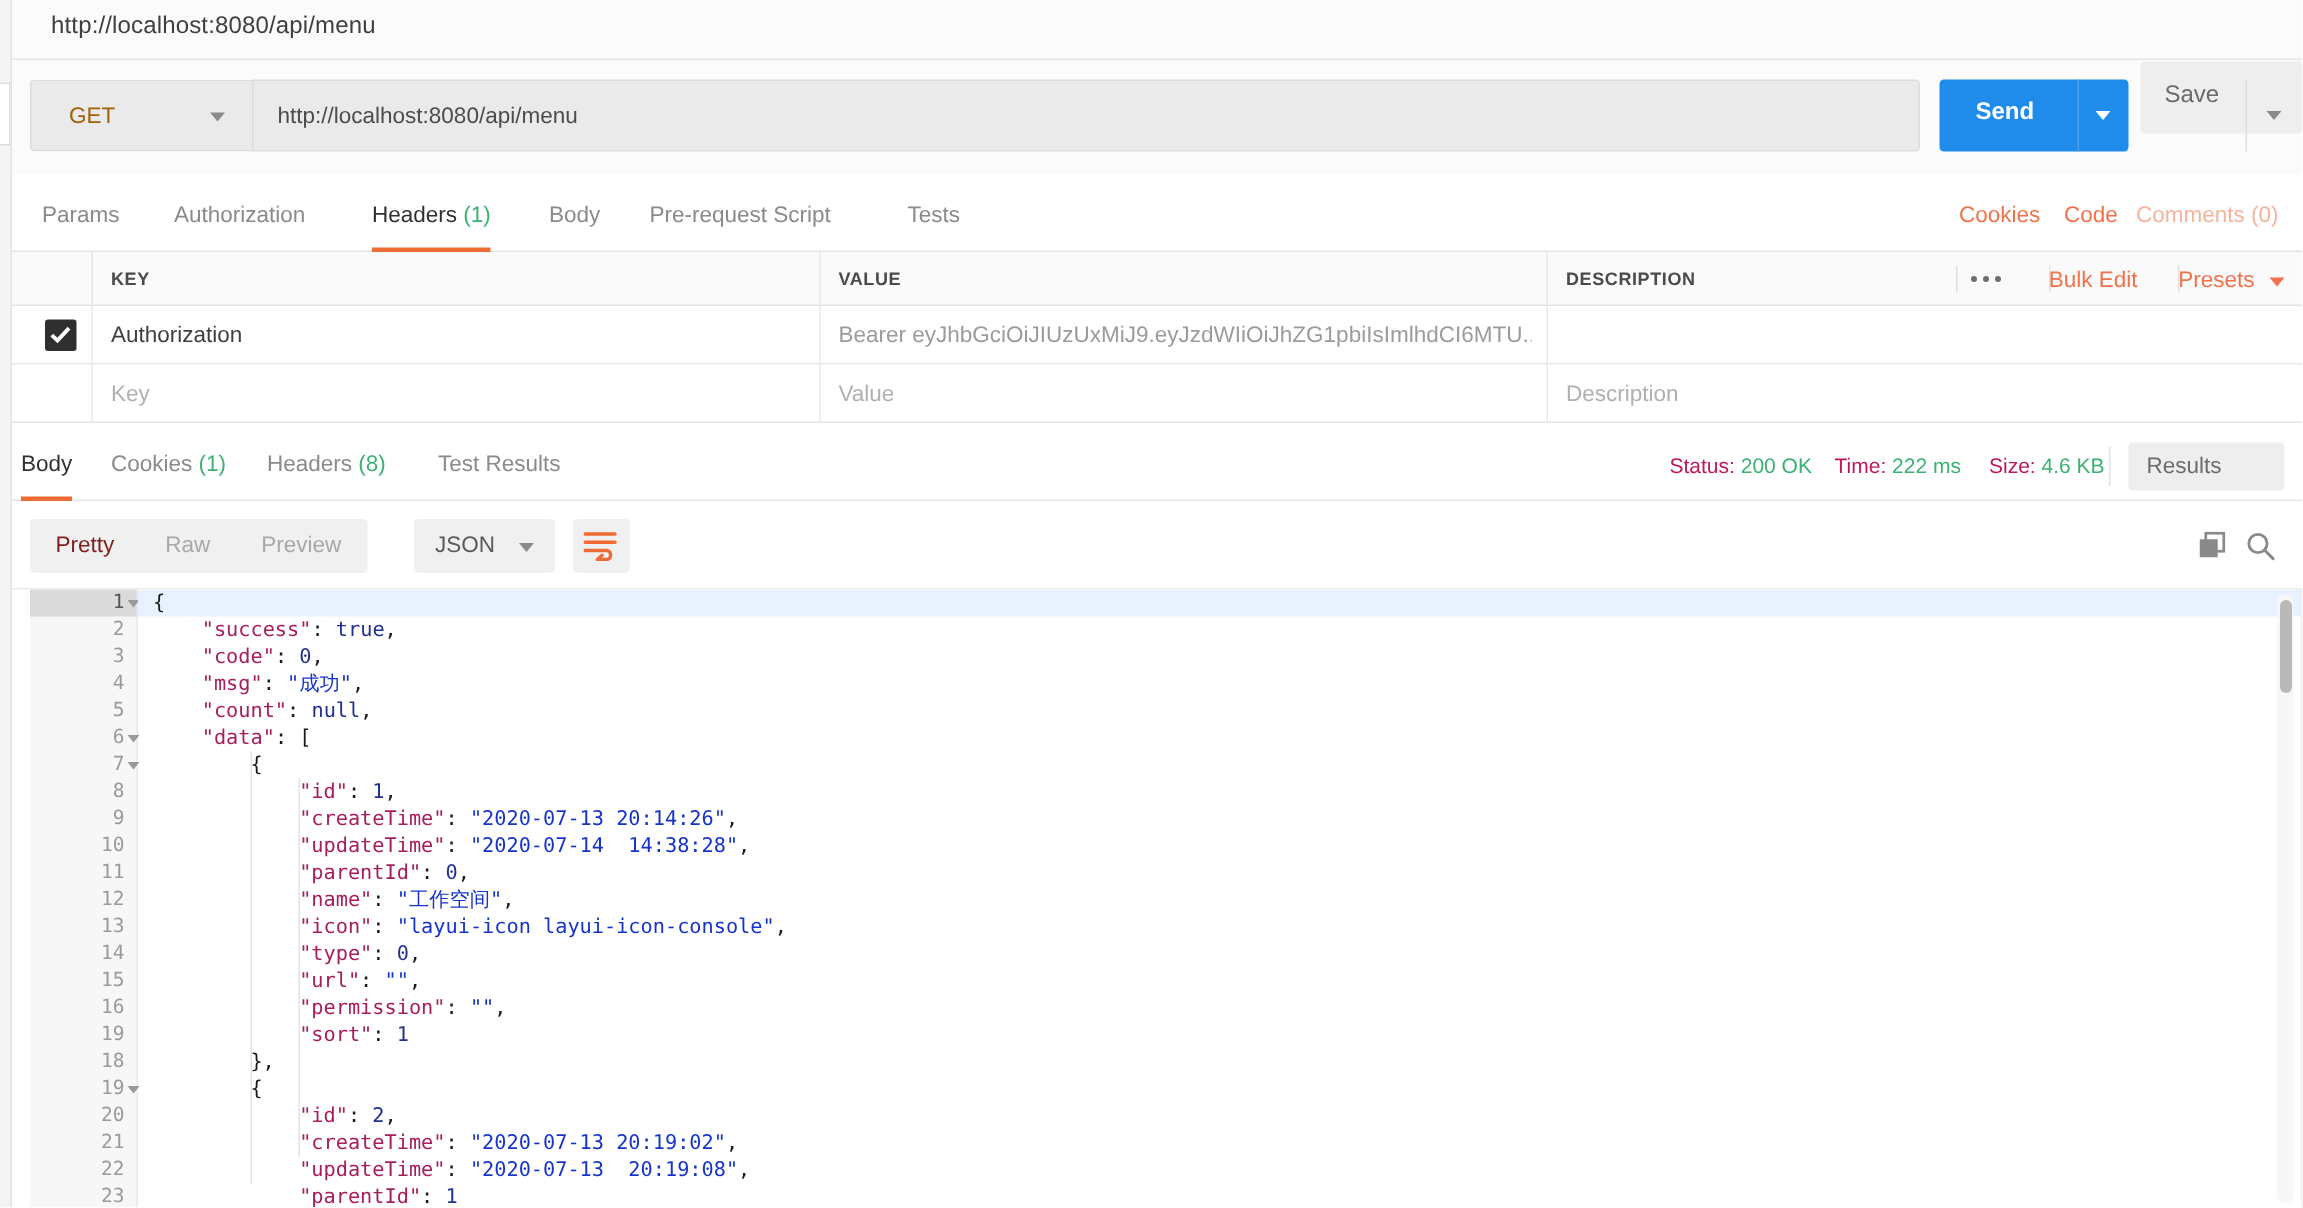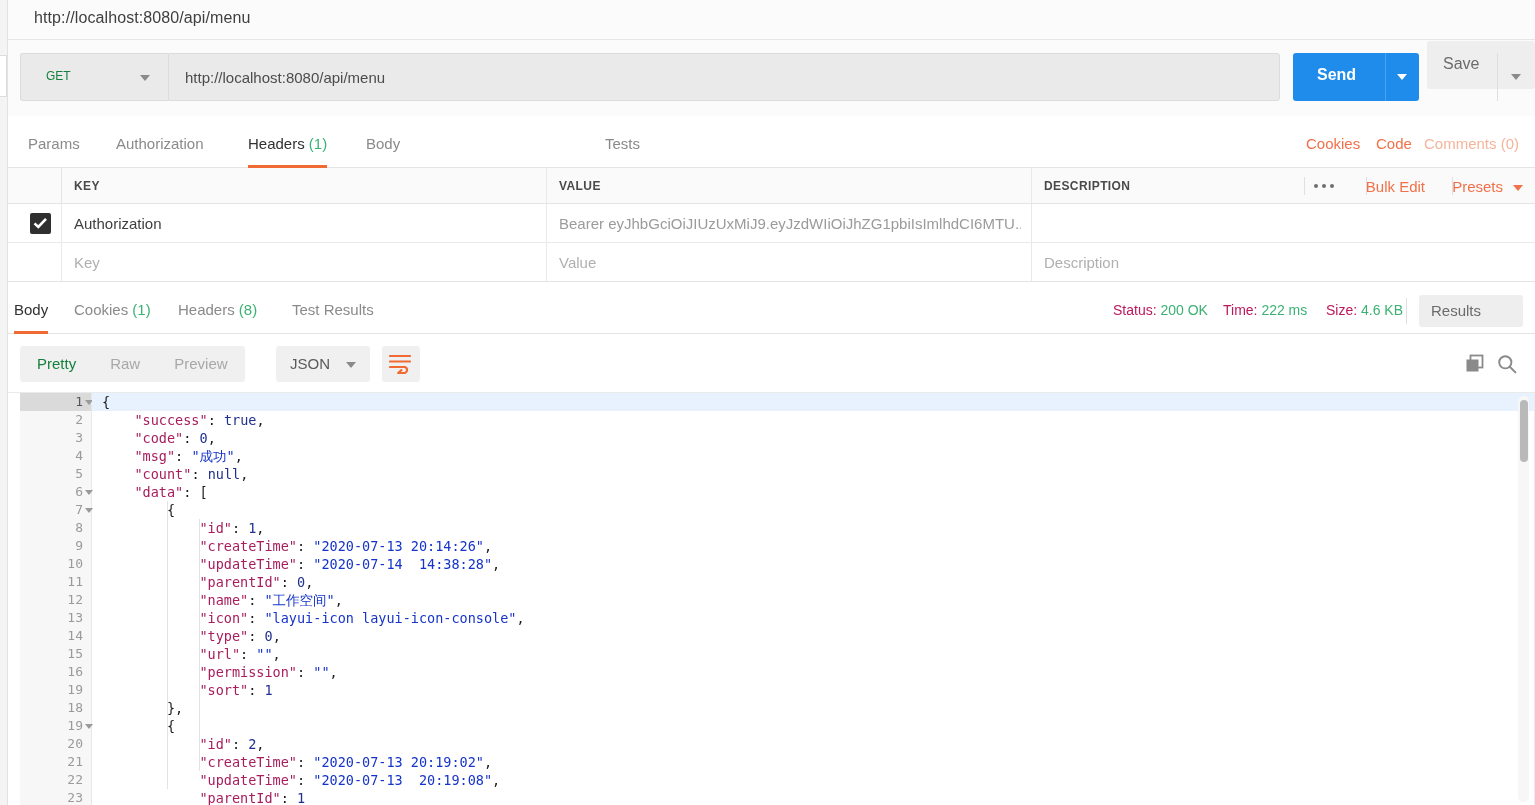--- a/index.html
+++ b/index.html
@@ -37,21 +37,21 @@
     position: absolute; left: 8px; top: 40px; right: 0; height: 76px;
     background: #fbfbfb;
   }
   .method-box {
     position: absolute; left: 12px; top: 13px; width: 148px; height: 48px;
     background: #eaeaea; border: 1px solid #dcdcdc; border-right: none;
     border-radius: 3px 0 0 3px; cursor: pointer;
   }
   .method-box .m-label {
     position: absolute; left: 25px; top: 15px;
-    font-size: 12px; color: #15803d;
+    font-size: 15px; color: #a16207;
   }
   .method-box .m-caret {
     position: absolute; right: 18px; top: 21px;
     width: 0; height: 0;
     border-left: 5px solid transparent; border-right: 5px solid transparent;
     border-top: 6px solid #8a8a8a;
   }
   .url-input {
     position: absolute; left: 160px; top: 13px; width: 1112px; height: 48px;
     background: #eaeaea; border: 1px solid #dcdcdc;
@@ -179,21 +179,21 @@
   
   .bodybar { position: absolute; left: 8px; top: 334px; right: 0; height: 58px; background: #ffffff; }
   .seg {
     position: absolute; left: 12px; top: 12px; height: 36px;
     background: #f0f0f0; border-radius: 3px;
   }
   .seg .sg {
     display: inline-block; height: 36px; padding: 9px 17px 0 17px;
     font-size: 15px; color: #a8a8a8; cursor: pointer;
   }
-  .seg .sg.active { color: #15803d; }
+  .seg .sg.active { color: #7f1d1d; }
   .fmt {
     position: absolute; left: 268px; top: 12px; width: 94px; height: 36px;
     background: #f0f0f0; border-radius: 3px; cursor: pointer;
   }
   .fmt .fl { position: absolute; left: 14px; top: 9px; font-size: 15px; color: #5a5a5a; text-align: center; }
   .fmt .fc {
     position: absolute; right: 14px; top: 16px; width: 0; height: 0;
     border-left: 5px solid transparent; border-right: 5px solid transparent;
     border-top: 6px solid #8a8a8a;
   }
@@ -281,20 +281,21 @@
   <div class="save-split">
     <span class="caret"></span>
   </div>
 </div>
 
 <div class="reqtabs" id="req-tabs">
     <div class="rq-tab" style="left: 20px;"><span>Params</span></div>
     <div class="rq-tab" style="left: 108px;"><span>Authorization</span></div>
     <div class="rq-tab active" style="left: 240px;"><span>Headers</span><span class="rq-count"> (1)</span></div>
     <div class="rq-tab" style="left: 358px;"><span>Body</span></div>
+    <div class="rq-tab" style="left: 425px;"><span>Pre-request Script</span></div>
     <div class="rq-tab" style="left: 597px;"><span>Tests</span></div>
     <div class="rq-right" style="left: 1298px;">Cookies</div>
     <div class="rq-right" style="left: 1368px;">Code</div>
     <div class="rq-right muted" style="left: 1416px;">Comments (0)</div>
   </div>
 
 <div class="htable">
   <div class="hrow head">
     <div class="c-check"></div>
     <div class="c-key">

